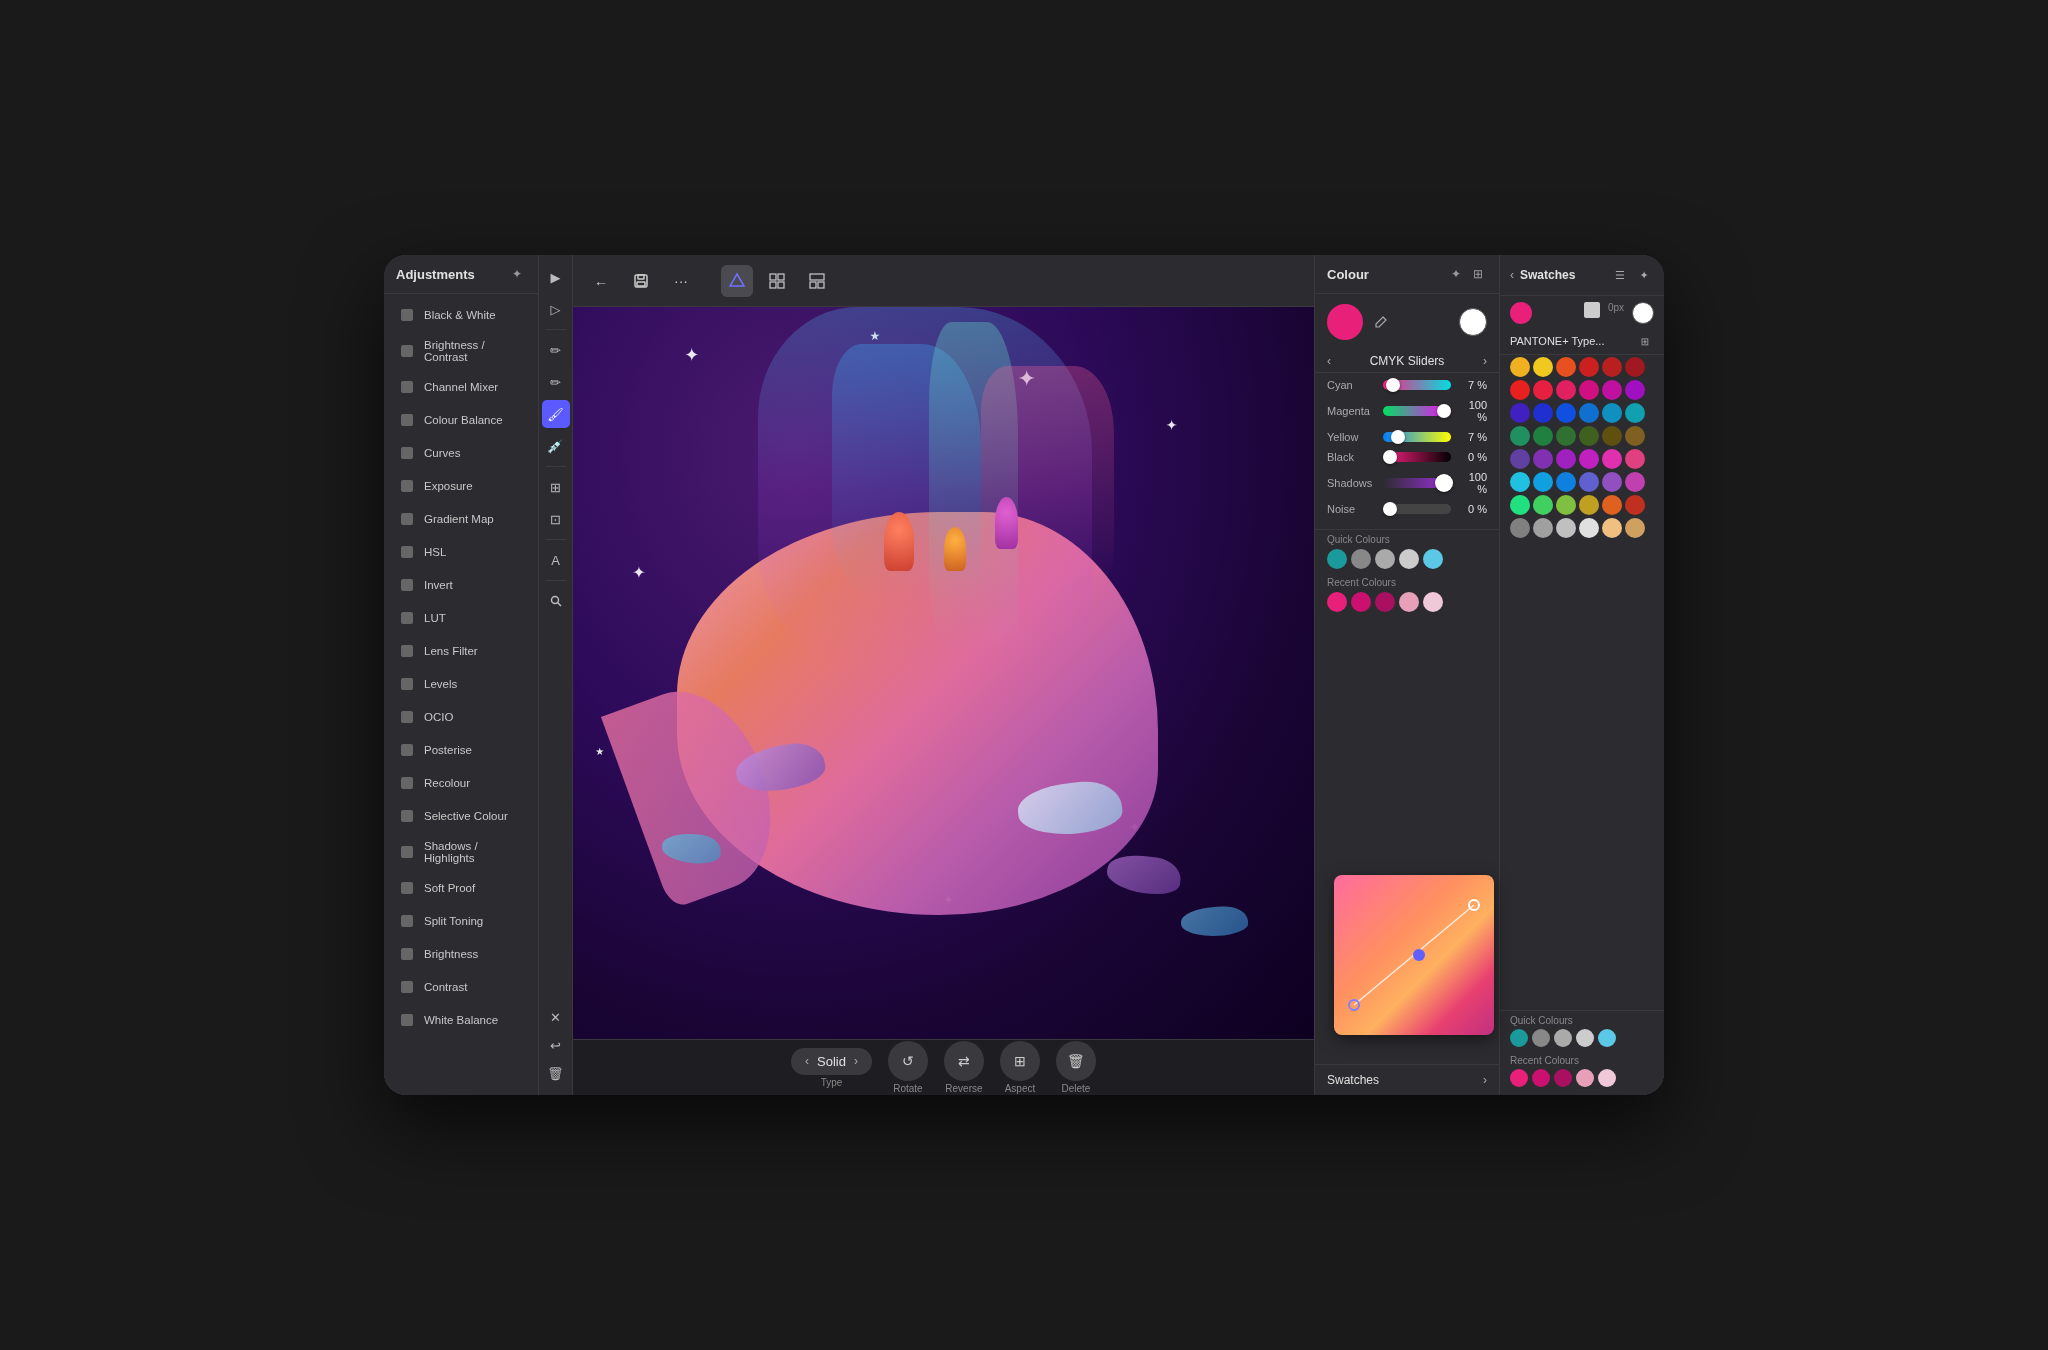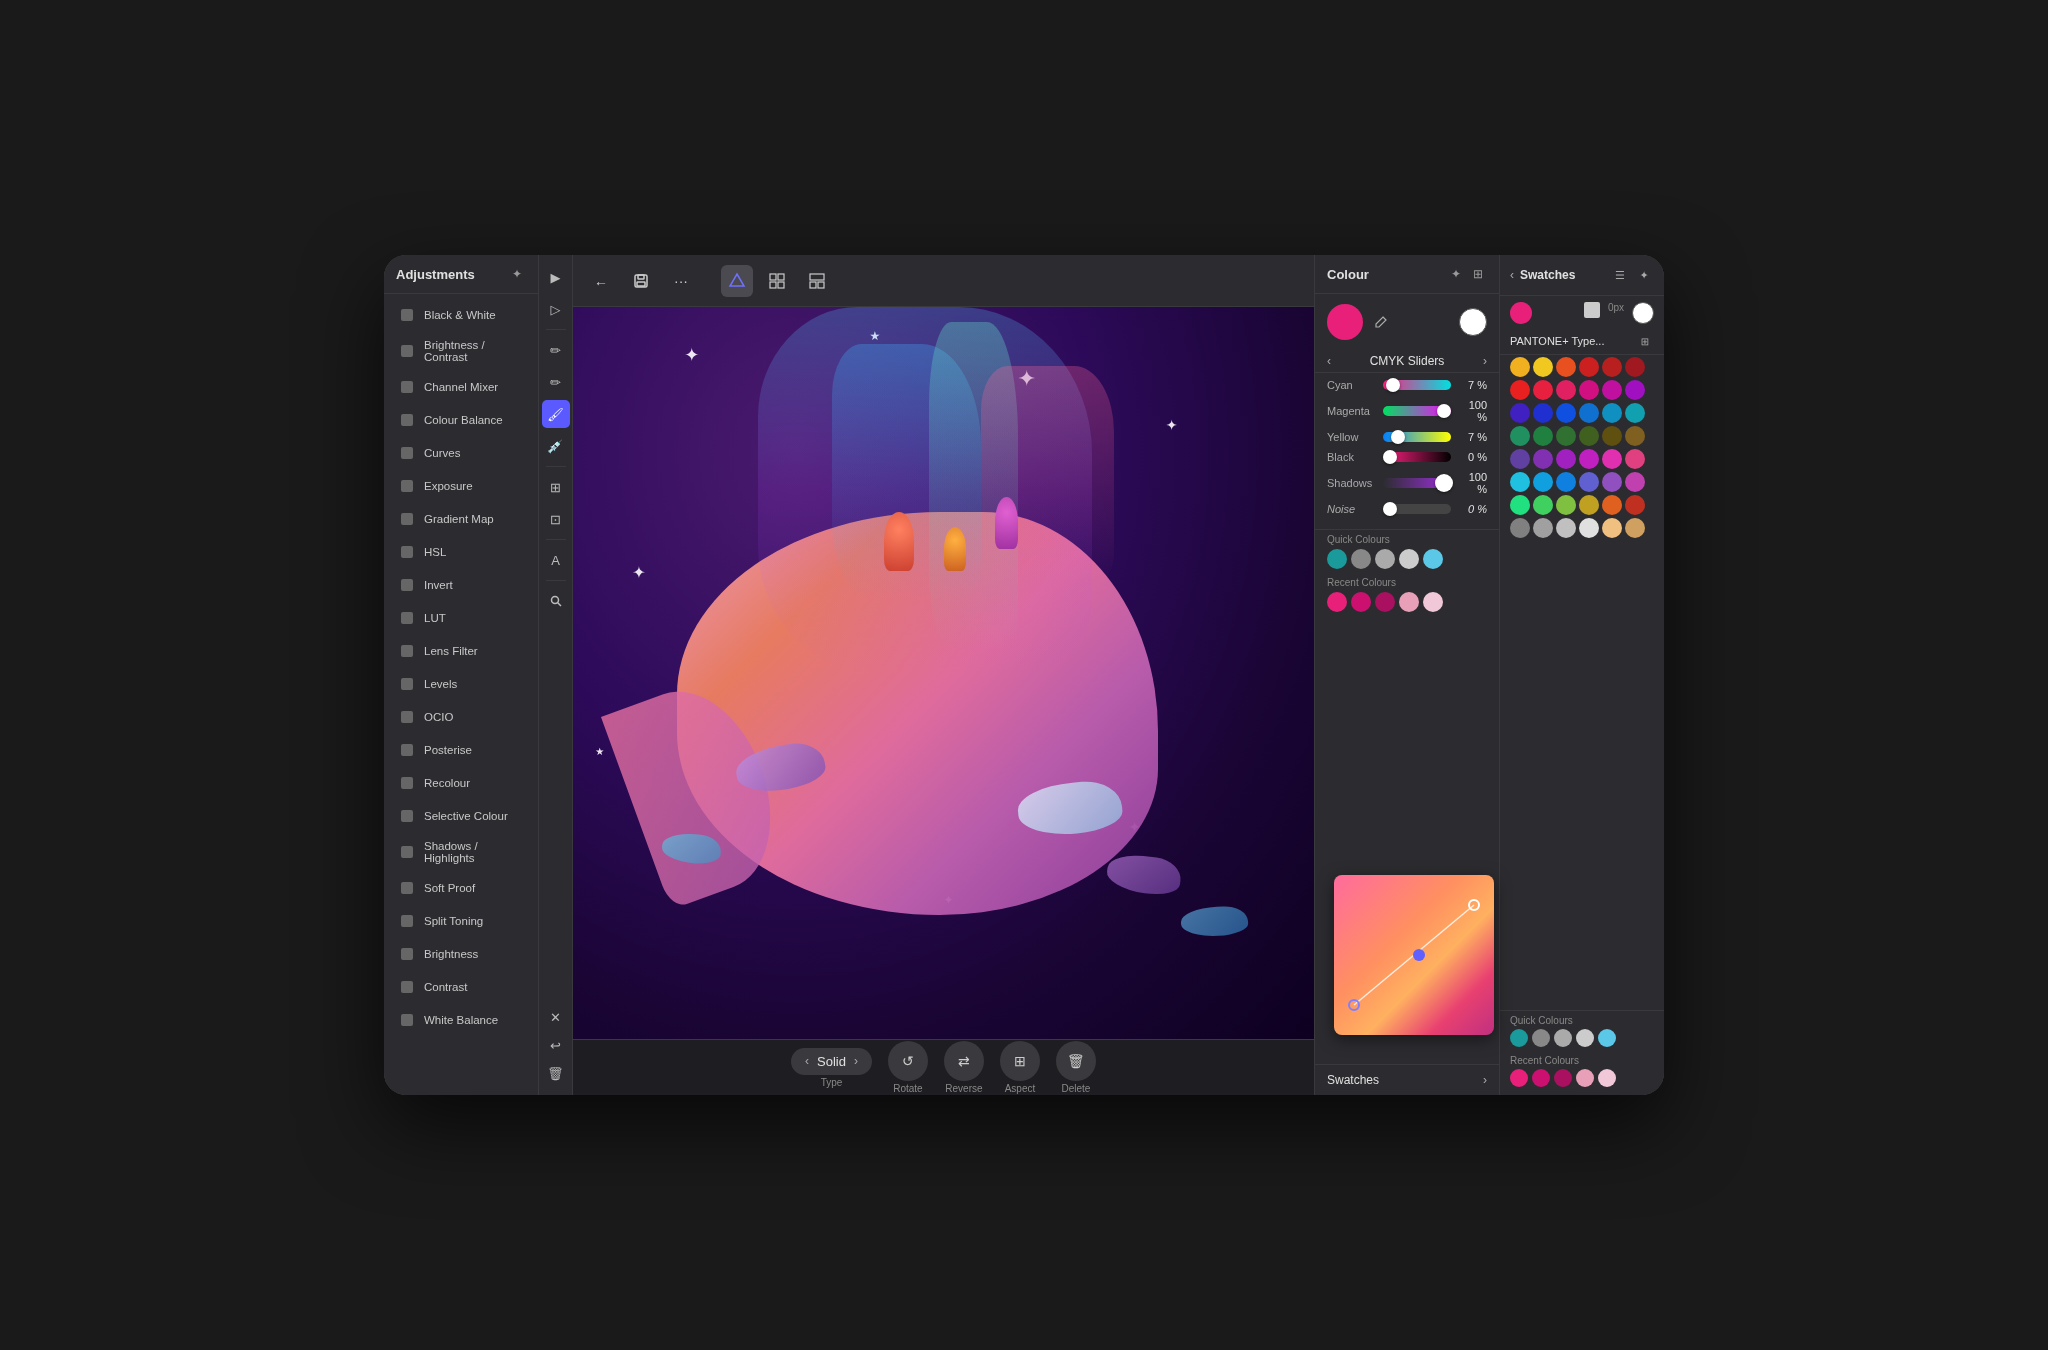--- a/index.html
+++ b/index.html
@@ -345,21 +345,20 @@
       height: 10px;
       border-radius: 5px;
       background: linear-gradient(to right, transparent, #a030e0);
       position: relative;
     }
     .noise-row {
       display: flex;
       align-items: center;
       gap: 6px;
       margin-bottom: 8px;
-      font-style: italic;
     }
     .quick-colours-section {
       padding: 4px 12px;
       border-top: 1px solid #3a3a3e;
     }
     .quick-colours-label {
       font-size: 10px;
       color: #888;
       margin-bottom: 4px;
     }

